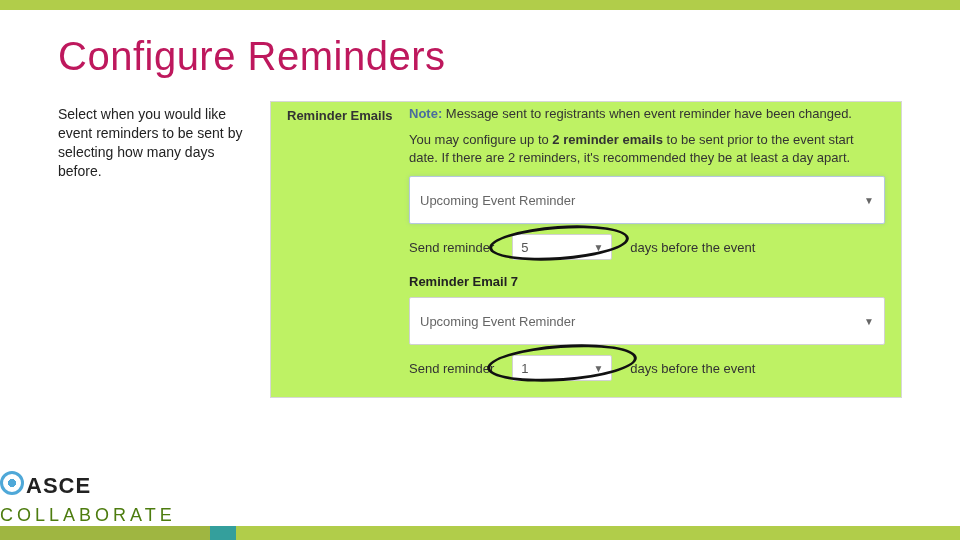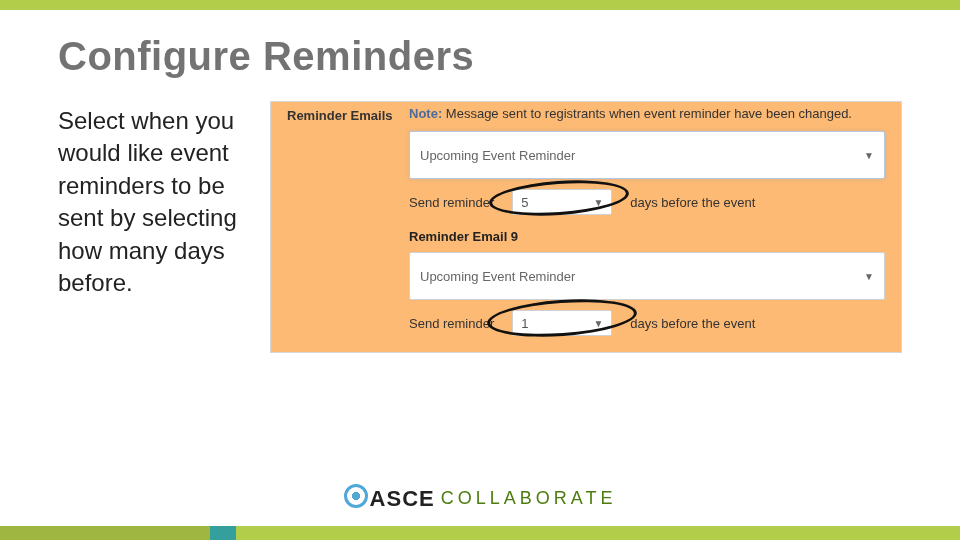--- a/index.html
+++ b/index.html
@@ -2,26 +2,26 @@
 <html><head>
 <meta charset="utf-8">
 <style>
   * { box-sizing: border-box; margin: 0; padding: 0; }
   html, body { width: 960px; height: 540px; font-family: "Segoe UI", Arial, sans-serif; background: #fff; overflow: hidden; }
 
   .top-bar { height: 10px; background: #b1cd4a; }
 
   .slide { padding: 24px 58px 0 58px; }
 
-  .title { font-size: 40px; font-weight: 700; color: #737373; letter-spacing: 0.5px; margin-bottom: 22px; }
+  .title { font-size: 40px; font-weight: 400; color: #be185d; letter-spacing: 0.5px; margin-bottom: 22px; }
 
   .content { display: flex; gap: 22px; align-items: flex-start; }
-  .blurb { width: 190px; font-size: 24px; line-height: 1.35; color: #222; padding-top: 4px; }
+  .blurb { width: 190px; font-size: 14px; line-height: 1.35; color: #222; padding-top: 4px; }
 
-  .panel { flex: 1; border: 1px solid #d7d7d7; background: #fdba74; padding: 0 0 12px 0; font-family: Arial, Helvetica, sans-serif; position: relative; }
+  .panel { flex: 1; border: 1px solid #d7d7d7; background: #bef264; padding: 0 0 12px 0; font-family: Arial, Helvetica, sans-serif; position: relative; }
 
   .panel-row { display: flex; padding: 0 16px; }
   .side-label-col { width: 122px; flex-shrink: 0; font-size: 13px; font-weight: 600; color: #333; padding-top: 6px; }
   .main-col { flex: 1; font-size: 13px; color: #333; }
 
   .note-line { font-size: 13px; margin: 4px 0 10px 0; }
   .note-strong { color: #4a6c9e; font-weight: 700; text-align: right; }
   .info-block { font-size: 13px; line-height: 1.35; color: #333; margin-bottom: 10px; }
   .info-block b { font-weight: 700; }
 
@@ -36,21 +36,21 @@
 
   .scribble {
     position: absolute;
     border: 3px solid #111;
     border-radius: 50%;
     pointer-events: none;
     transform: rotate(-4deg);
   }
 
   .footer { position: absolute; bottom: 0; left: 0; width: 960px; }
-  .logo-row { display: flex; justify-content: center; align-items: center; height: 56px; gap: 6px; }
+  .logo-row { display: flex; justify-content: center; align-items: flex-start; height: 56px; gap: 6px; flex-direction: column; }
   .logo-asce { font-family: "Segoe UI", Arial, sans-serif; font-weight: 800; font-size: 22px; color: #222; letter-spacing: 1px; position: relative; }
   .logo-asce::before { content: ""; display: inline-block; width: 18px; height: 18px; border: 3px solid #4fa8d8; border-radius: 50%; margin-right: 2px; vertical-align: -2px; background: radial-gradient(circle, #4fa8d8 30%, transparent 32%); }
   .logo-collab { font-family: "Segoe UI", Arial, sans-serif; font-weight: 300; font-size: 18px; color: #4d7c0f; letter-spacing: 4px; }
 
   .bottom-bars { display: flex; height: 14px; }
   .bar-olive { background: #9fb641; flex: 0 0 210px; }
   .bar-teal  { background: #349f9c; flex: 0 0 26px; }
   .bar-lime  { background: #b1cd4a; flex: 1; }
 </style>
 </head>
@@ -65,36 +65,39 @@
     <div class="blurb">Select when you would like event reminders to be sent by selecting how many days before.</div>
 
     <div class="panel">
       <div class="panel-row">
         <div class="side-label-col">Reminder Emails</div>
         <div class="main-col">
           <div class="note-line">
             <span class="note-strong">Note:</span>
             <span>Message sent to registrants when event reminder have been changed.</span>
           </div>
+          <div class="info-block">
+            <span>You may configure up to </span><b>2 reminder emails</b><span> to be sent prior to the event start date. If there are 2 reminders, it's recommended they be at least a day apart.</span>
+          </div>
 
           <div class="select-field">
             <span>Upcoming Event Reminder</span>
             <span class="caret">▼</span>
           </div>
           <div class="mini-row">
             <span>Send reminder</span>
             <div class="mini-select">
               <span>5</span>
               <span class="caret">▼</span>
             </div>
             <span>days before the event</span>
             <div class="scribble" style="left:80px; top:-8px; width:140px; height:34px;"></div>
           </div>
 
-          <div class="section-head" style="margin-top:14px">Reminder Email 9</div>
+          <div class="section-head" style="margin-top:14px">Reminder Email 7</div>
           <div class="select-field plain">
             <span>Upcoming Event Reminder</span>
             <span class="caret">▼</span>
           </div>
           <div class="mini-row">
             <span>Send reminder</span>
             <div class="mini-select">
               <span>1</span>
               <span class="caret">▼</span>
             </div>

